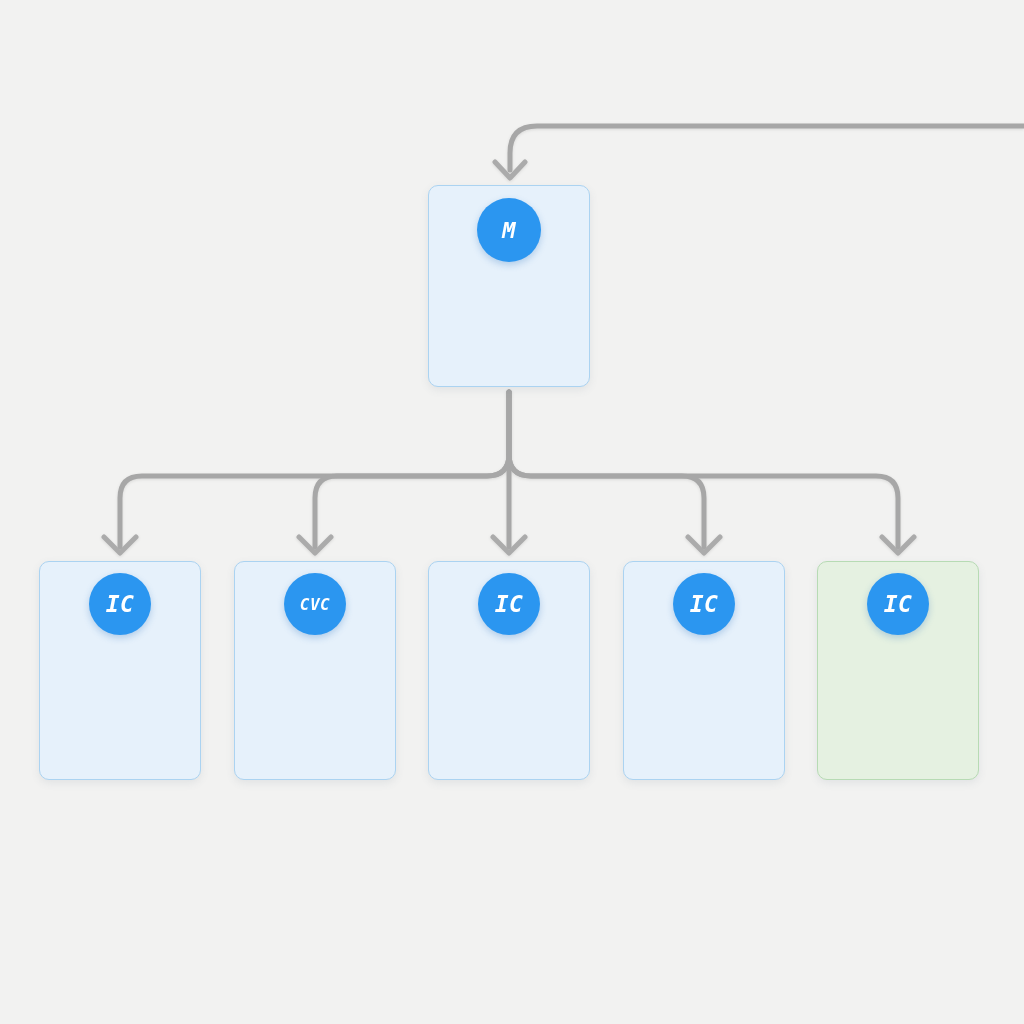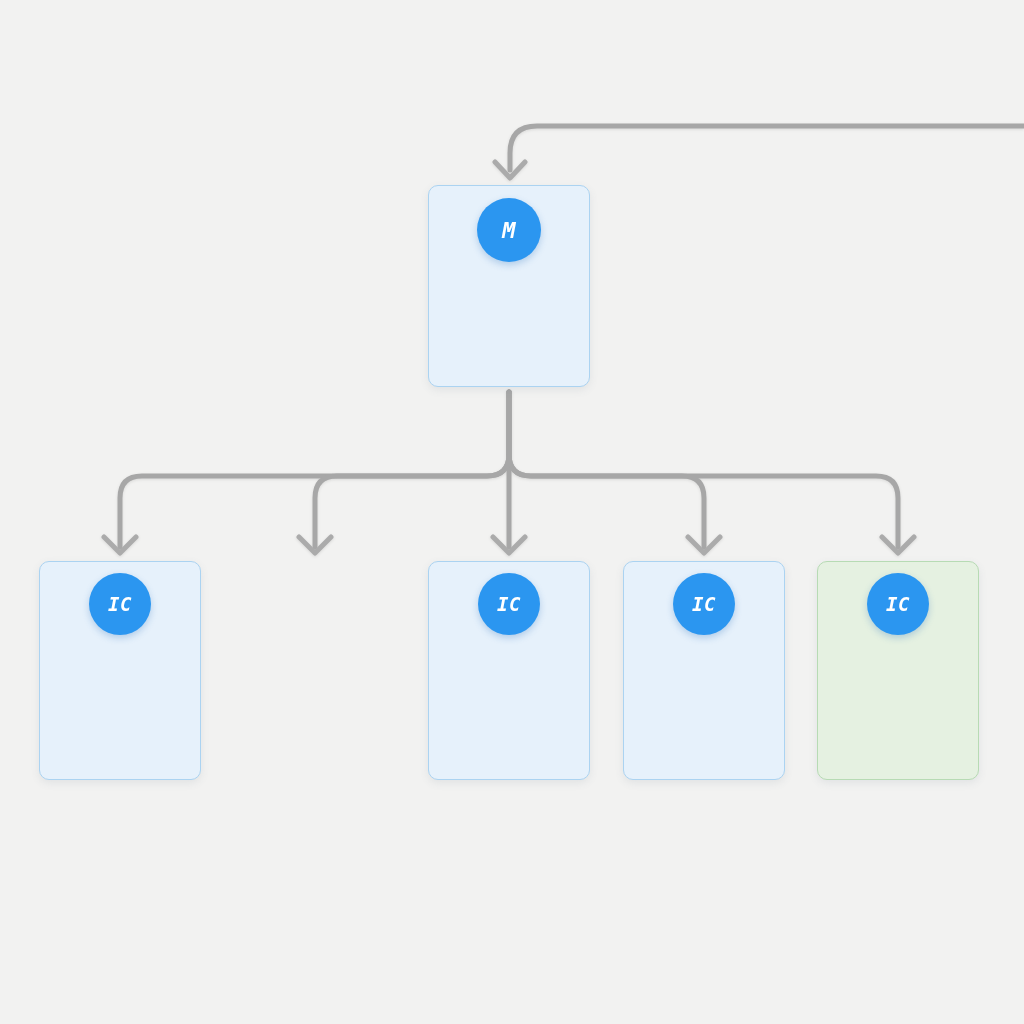--- a/index.html
+++ b/index.html
@@ -59,21 +59,21 @@
     width: 62px;
     height: 62px;
     border-radius: 50%;
     background: #2b96f0;
     color: #ffffff;
     display: flex;
     align-items: center;
     justify-content: center;
     font-style: italic;
     font-weight: 700;
-    font-size: 19px;
+    font-size: 23px;
     letter-spacing: 0.5px;
     box-shadow: 0 3px 7px rgba(40, 110, 190, 0.28);
   }
   .badge-root { width: 64px; height: 64px; top: 12px; font-size: 22px; }
   .badge-sm   { font-size: 16px; }
 </style>
 </head>
 <body>
 
 <div class="canvas">
@@ -100,20 +100,23 @@
   </svg>
 
   <div class="node node-blue node-root">
     <div class="badge badge-root">M</div>
   </div>
 
   <div class="node node-blue node-child-1">
     <div class="badge">IC</div>
   </div>
 
+  <div class="node node-blue node-child-2">
+    <div class="badge badge-sm">CVC</div>
+  </div>
 
   <div class="node node-blue node-child-3">
     <div class="badge">IC</div>
   </div>
 
   <div class="node node-blue node-child-4">
     <div class="badge">IC</div>
   </div>
 
   <div class="node node-green node-child-5">

